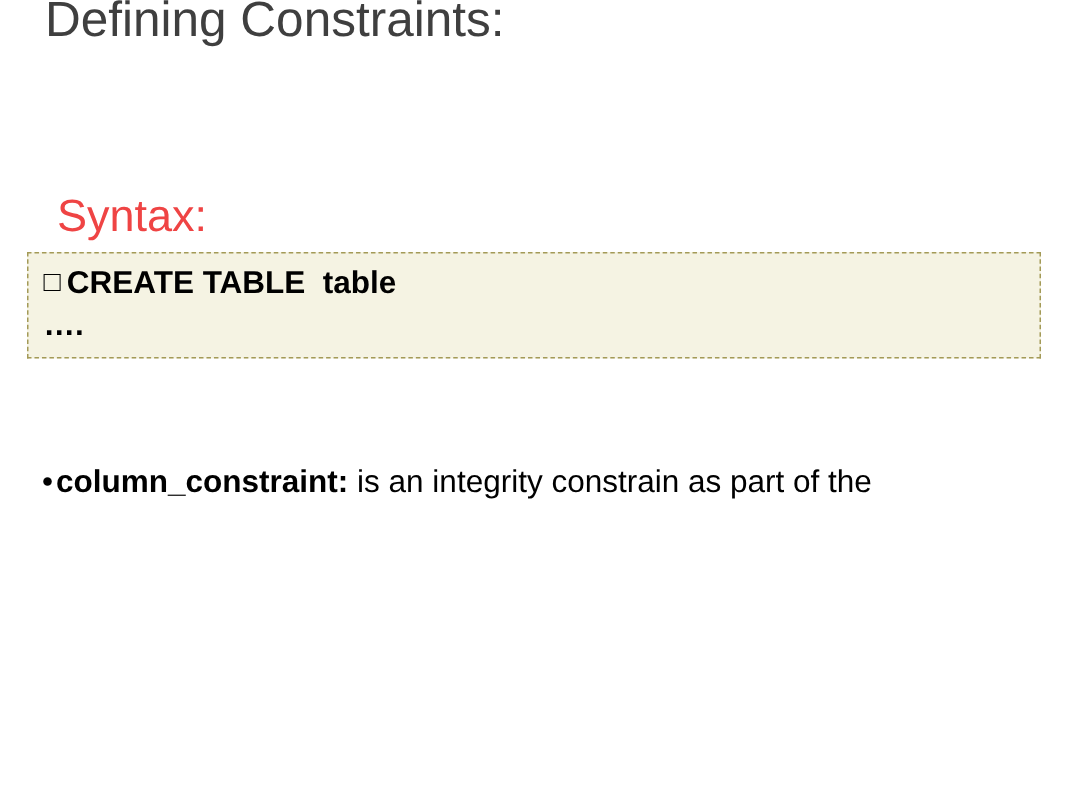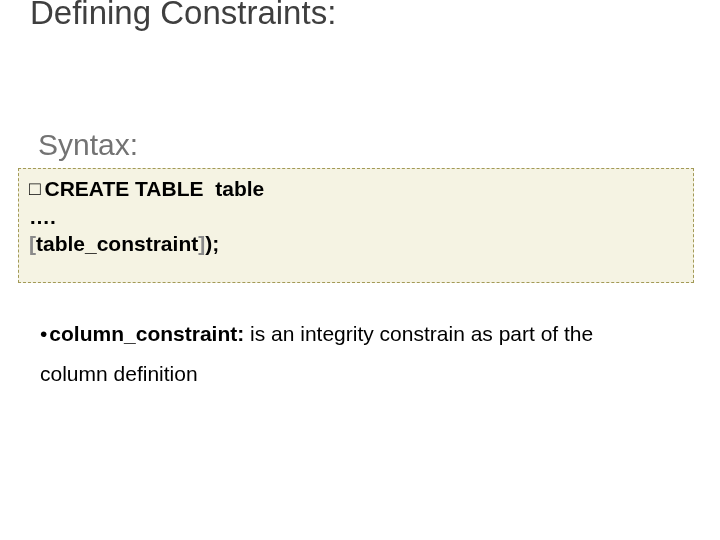--- a/index.html
+++ b/index.html
@@ -25,32 +25,32 @@
     font-size: 33px;
     font-weight: 400;
     color: #3f3f3f;
     letter-spacing: 0px;
   }
   .syntax-label {
     position: absolute;
     top: 128px;
     left: 38px;
     font-size: 30px;
-    color: #737373;
+    color: #ef4444;
     font-weight: 400;
   }
   .code-box {
     position: absolute;
     top: 168px;
     left: 18px;
     width: 676px;
     box-sizing: border-box;
     background: #f5f3e3;
     border: 1px dashed #a39a57;
-    padding: 6px 10px 24px 10px;
+    padding: 6px 10px 8px 10px;
     font-size: 21px;
     line-height: 1.32;
     color: #000;
   }
   .code-box .line1 { }
   .code-box .bold { font-weight: 700; }
   .checkbox-glyph {
     display: inline-block;
     font-size: 19px;
     vertical-align: 1px;
@@ -60,44 +60,40 @@
   .desc {
     position: absolute;
     top: 308px;
     left: 28px;
     width: 640px;
     font-size: 21px;
     line-height: 1.32;
     color: #000;
   }
   .desc .term { font-weight: 700; }
-  .desc .row { margin: 12px; }
+  .desc .row { margin: 0; }
   .bullet { display:inline-block; margin-right:2px; }
 </style>
 </head>
 <body>
 
 <div class="slide">
 
   <div class="title">Defining Constraints:</div>
 
   <div class="syntax-label">Syntax:</div>
 
   <div class="code-box">
     <div class="line1">
       <span class="checkbox-glyph">□</span><span class="bold">CREATE TABLE</span><span>&nbsp;&nbsp;</span><span class="bold">table</span>
     </div>
     <div>
       <span class="bold">….</span>
     </div>
-    <div>
-      <span class="gray-bracket">[</span><span class="bold">table_constraint</span><span class="gray-bracket">]</span><span class="bold">);</span>
-    </div>
   </div>
 
   <div class="desc">
     <p class="row">
       <span class="bullet">•</span><span class="term">column_constraint:</span><span> is an integrity constrain as part of the</span>
     </p>
-    <p class="row">column definition</p>
   </div>
 
 </div>
 
 </body></html>

